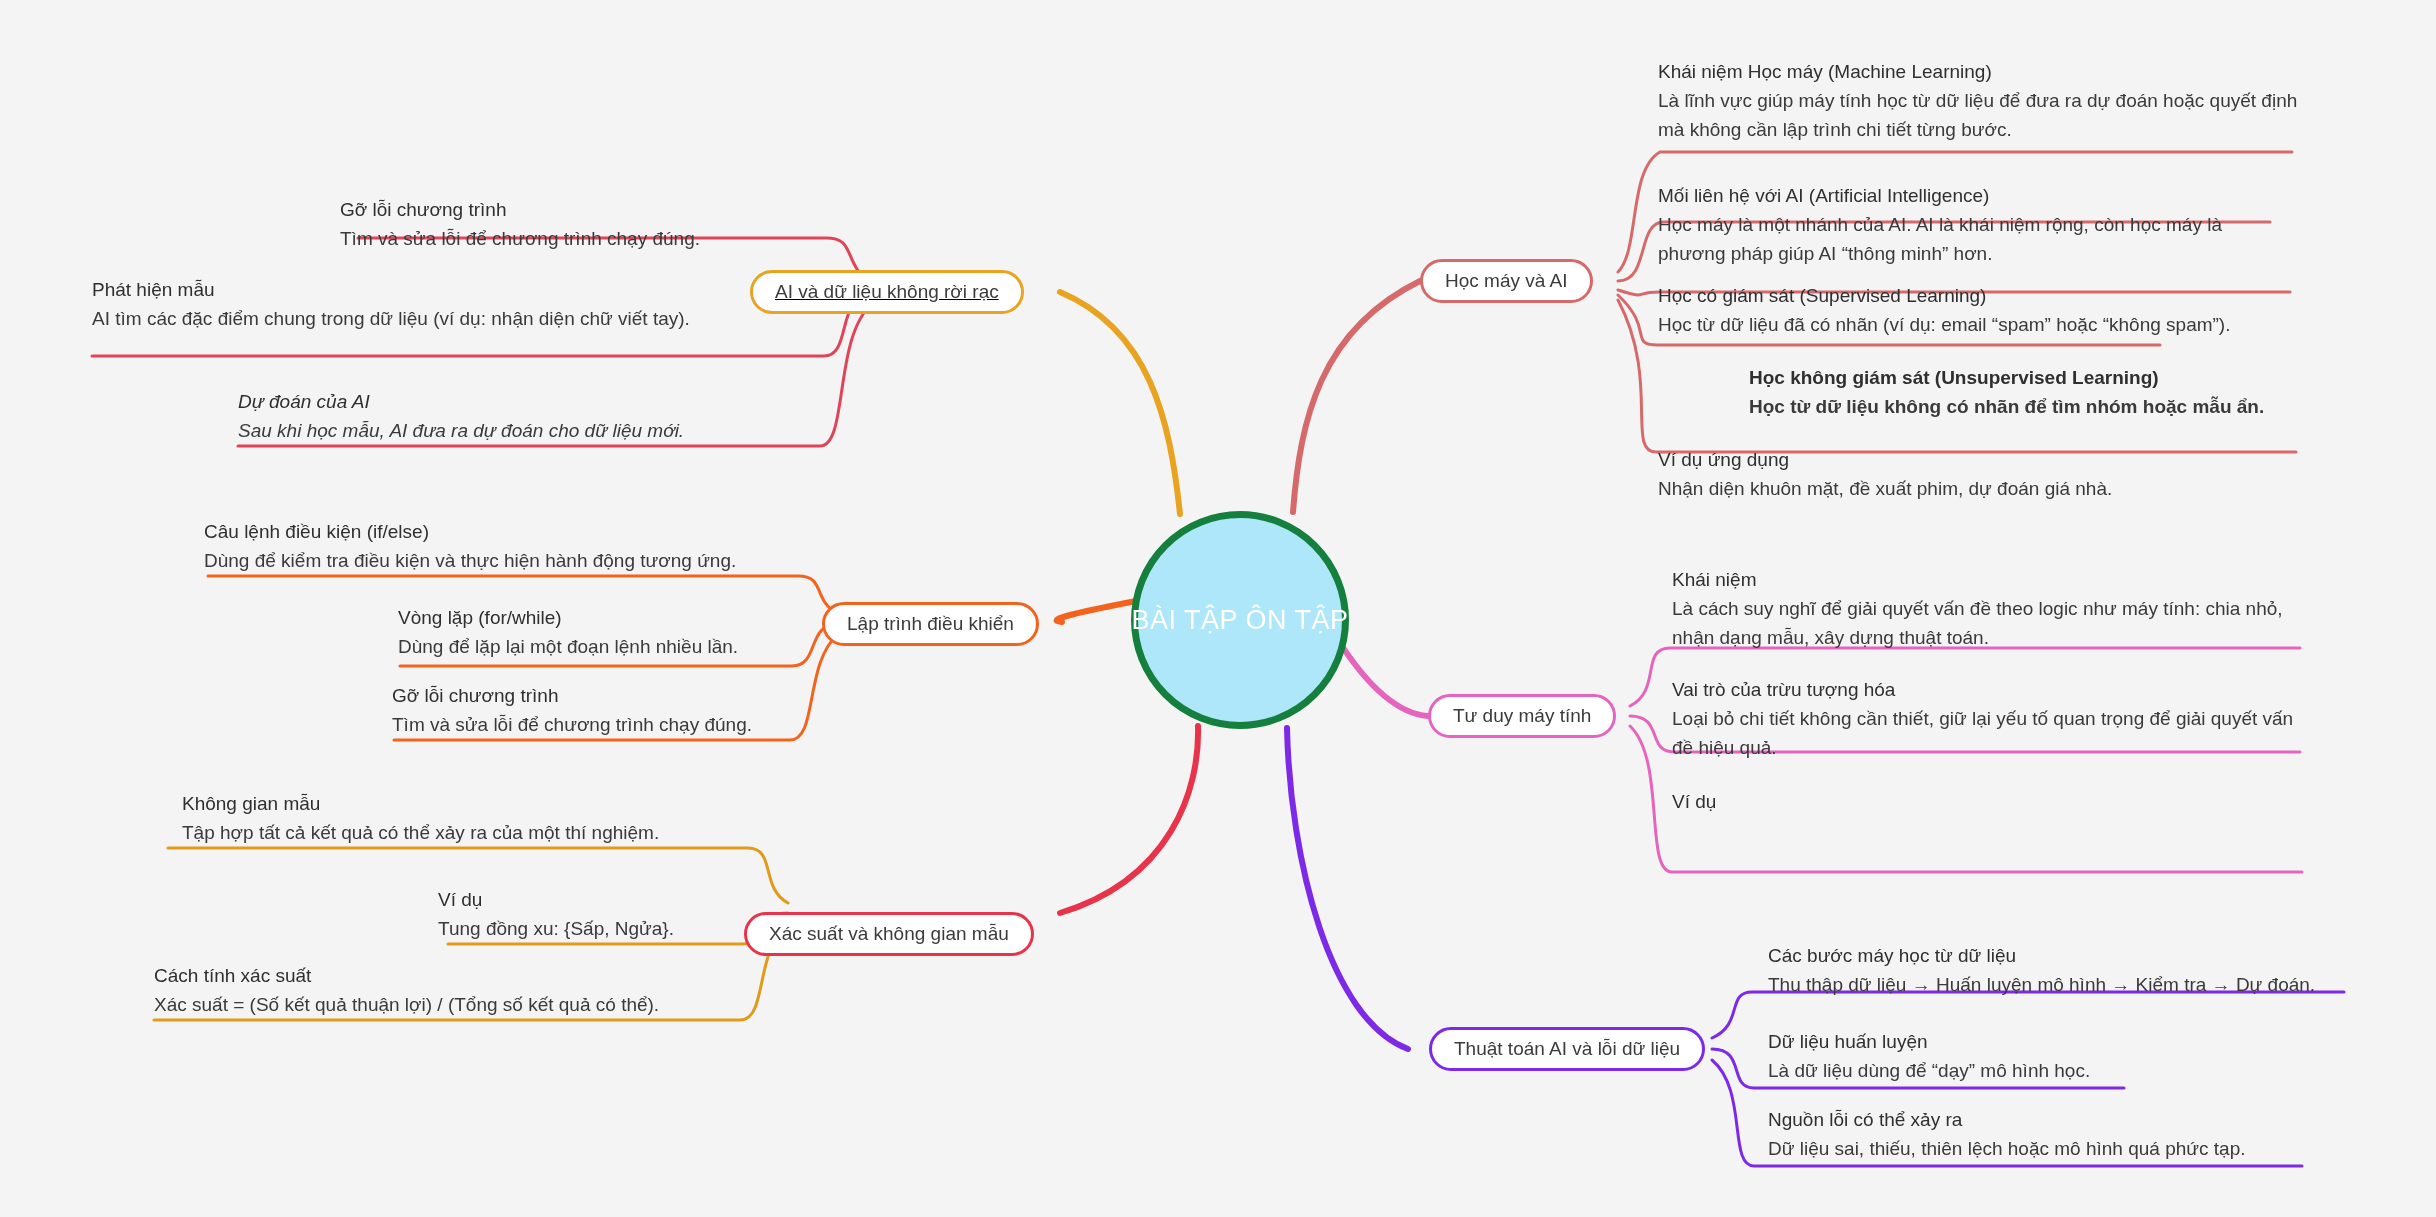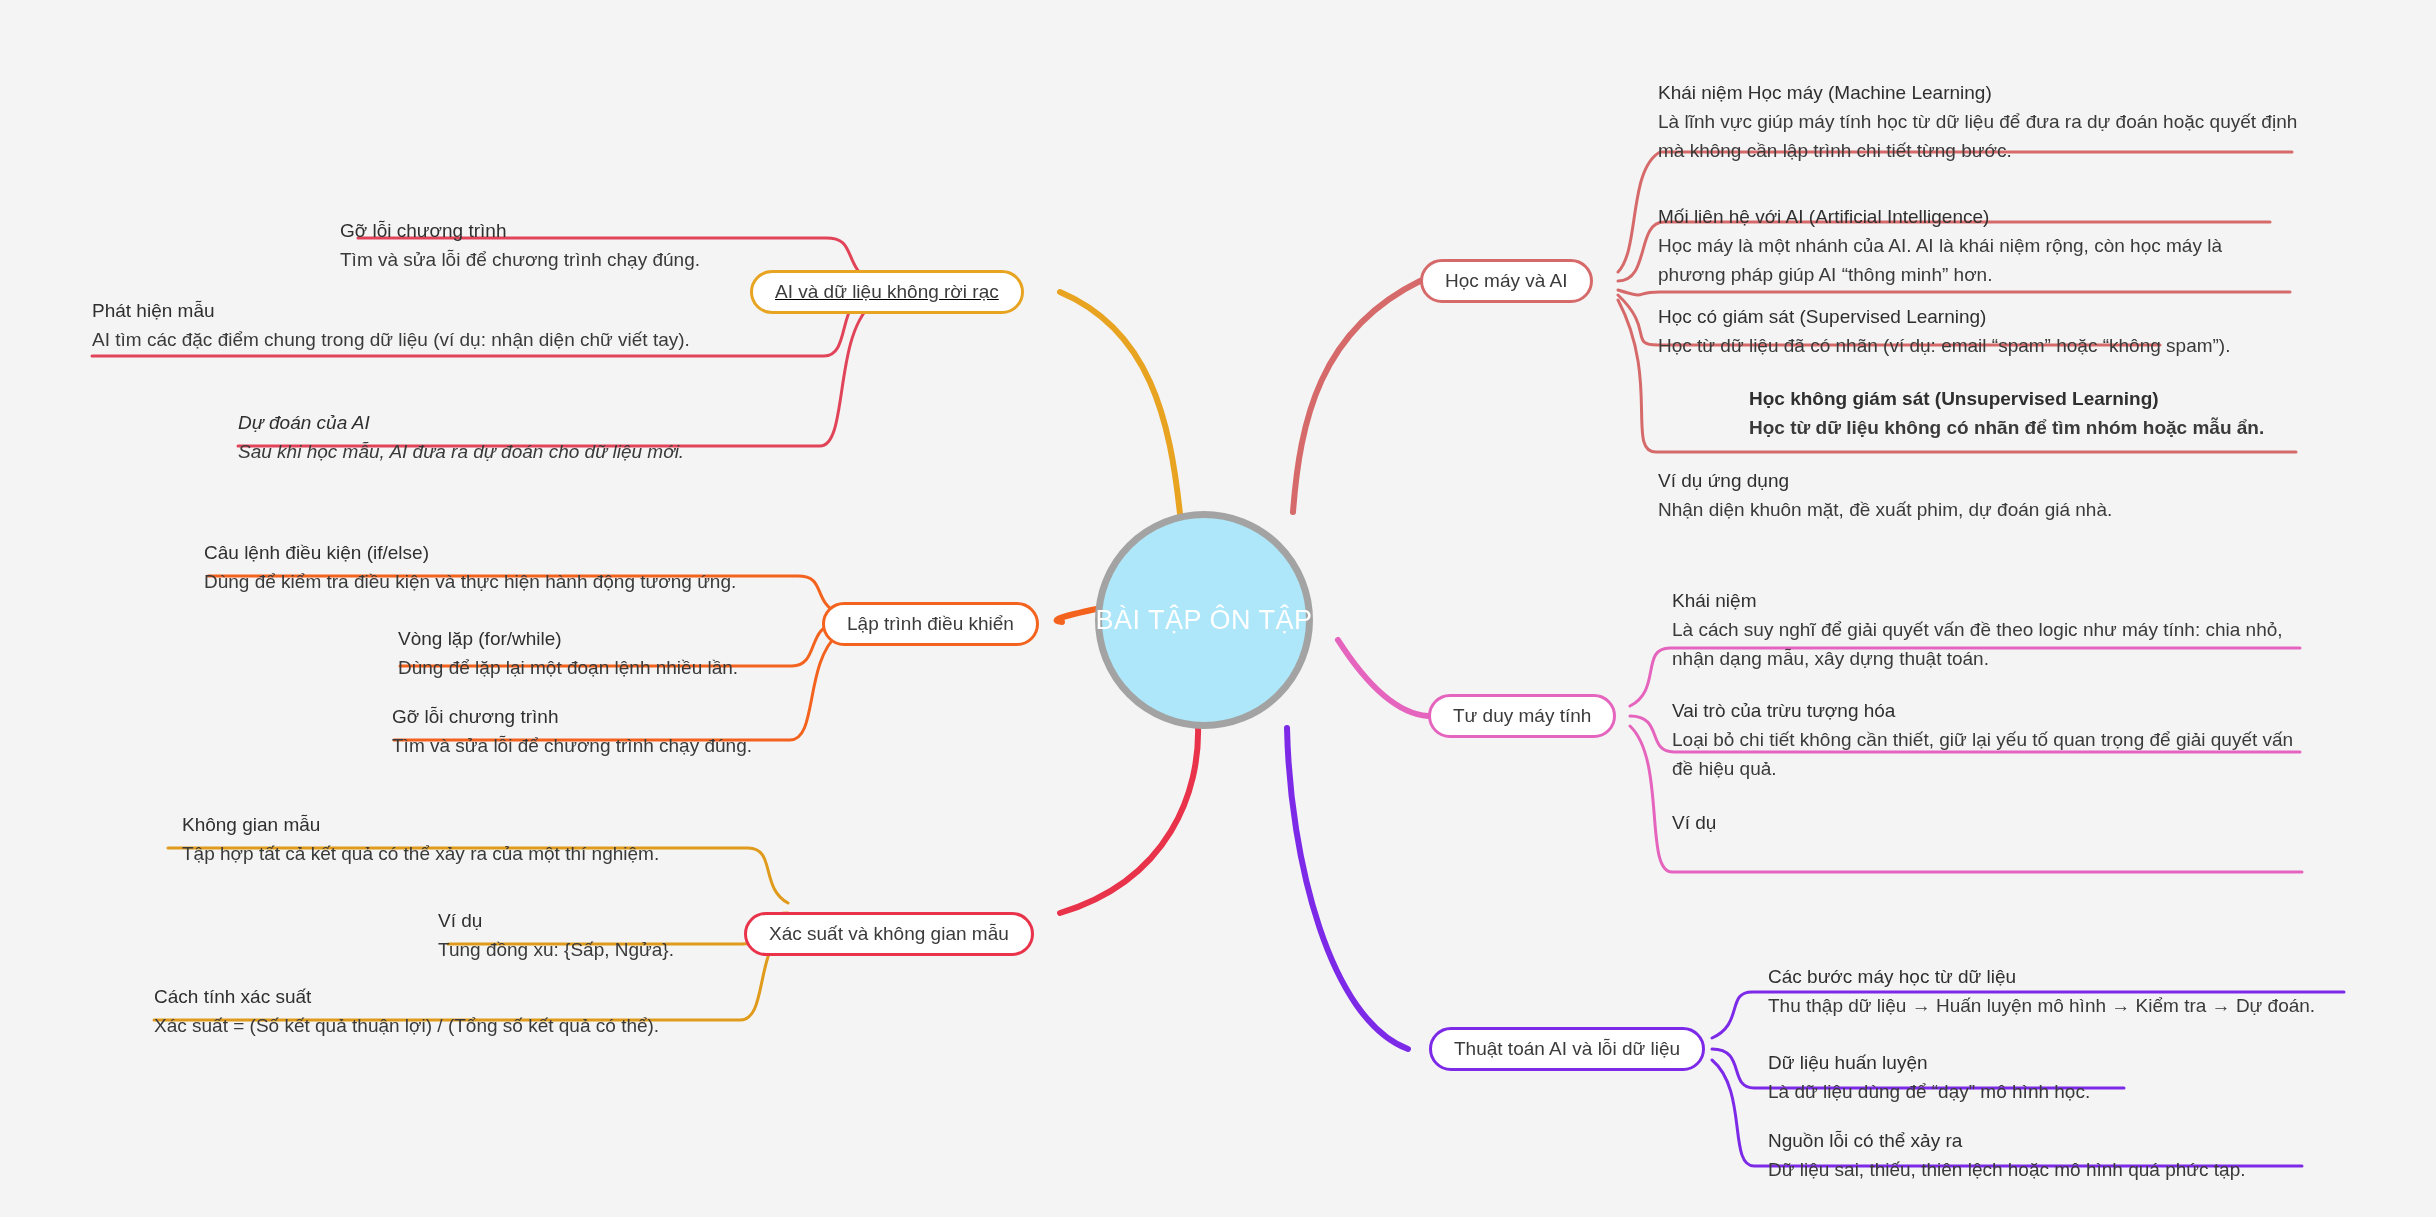--- a/index.html
+++ b/index.html
@@ -7,24 +7,24 @@
     width:2436px;height:1217px;
     background:#f4f4f4;
     font-family:"DejaVu Sans","Liberation Sans",sans-serif;
     overflow:hidden;position:relative;
   }
   #stage{position:absolute;inset:0;width:2436px;height:1217px;}
   #wires{position:absolute;left:0;top:0;width:2436px;height:1217px;pointer-events:none;}
 
   
   .root-node{
-    position:absolute;left:1095px;top:511px;width:218px;height:218px;
+    position:absolute;left:1131px;top:511px;width:218px;height:218px;
     border-radius:50%;
     background:#ade7f9;
-    border:7px solid #a3a3a3;
+    border:7px solid #15803d;
     box-sizing:border-box;
     display:flex;align-items:center;justify-content:center;
     z-index:6;
   }
   .root-node .root-label{
     color:#ffffff;font-size:27px;letter-spacing:.5px;
     font-family:"Liberation Sans","DejaVu Sans",sans-serif;
     white-space:nowrap;
   }
 
@@ -41,21 +41,20 @@
   }
   .branch-node .branch-label{
     font-size:19px;color:#3b3b3b;
     font-family:"Liberation Sans","DejaVu Sans",sans-serif;
   }
 
   
   .leaf{
     position:absolute;z-index:4;
     box-sizing:border-box;
-    margin-top:21px;
   }
   .leaf .leaf-title{
     font-size:19px;color:#2f2f2f;line-height:1.52;
     font-family:"Liberation Sans","DejaVu Sans",sans-serif;
     white-space:nowrap;
   }
   .leaf .leaf-desc{
     font-size:19px;color:#3a3a3a;line-height:1.52;
     font-family:"Liberation Sans","DejaVu Sans",sans-serif;
   }

